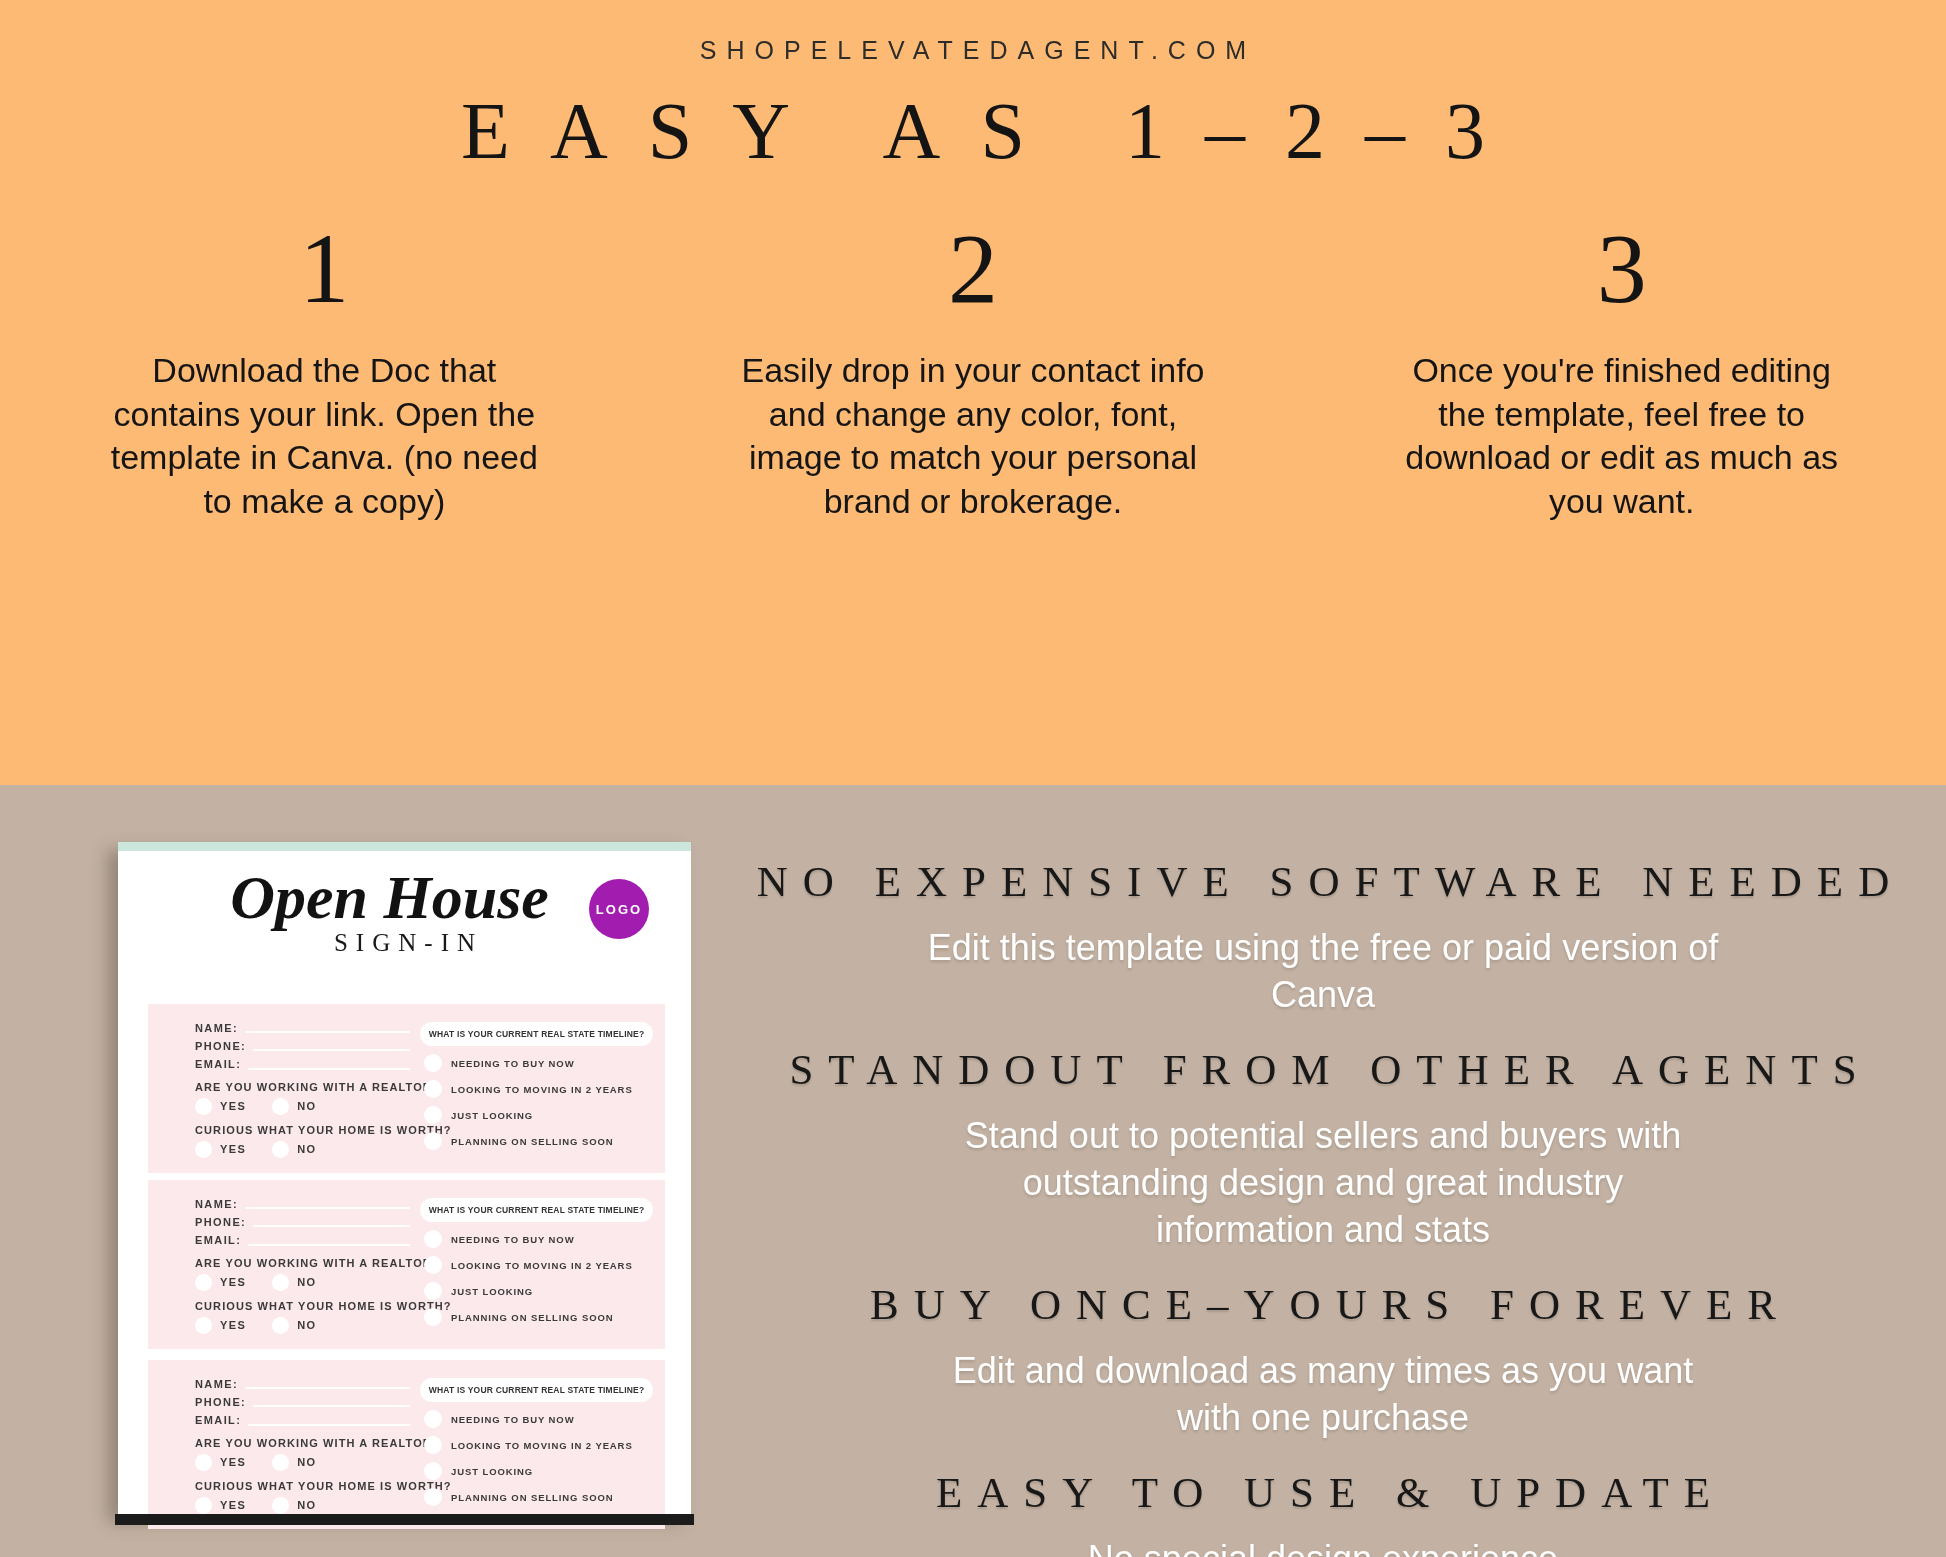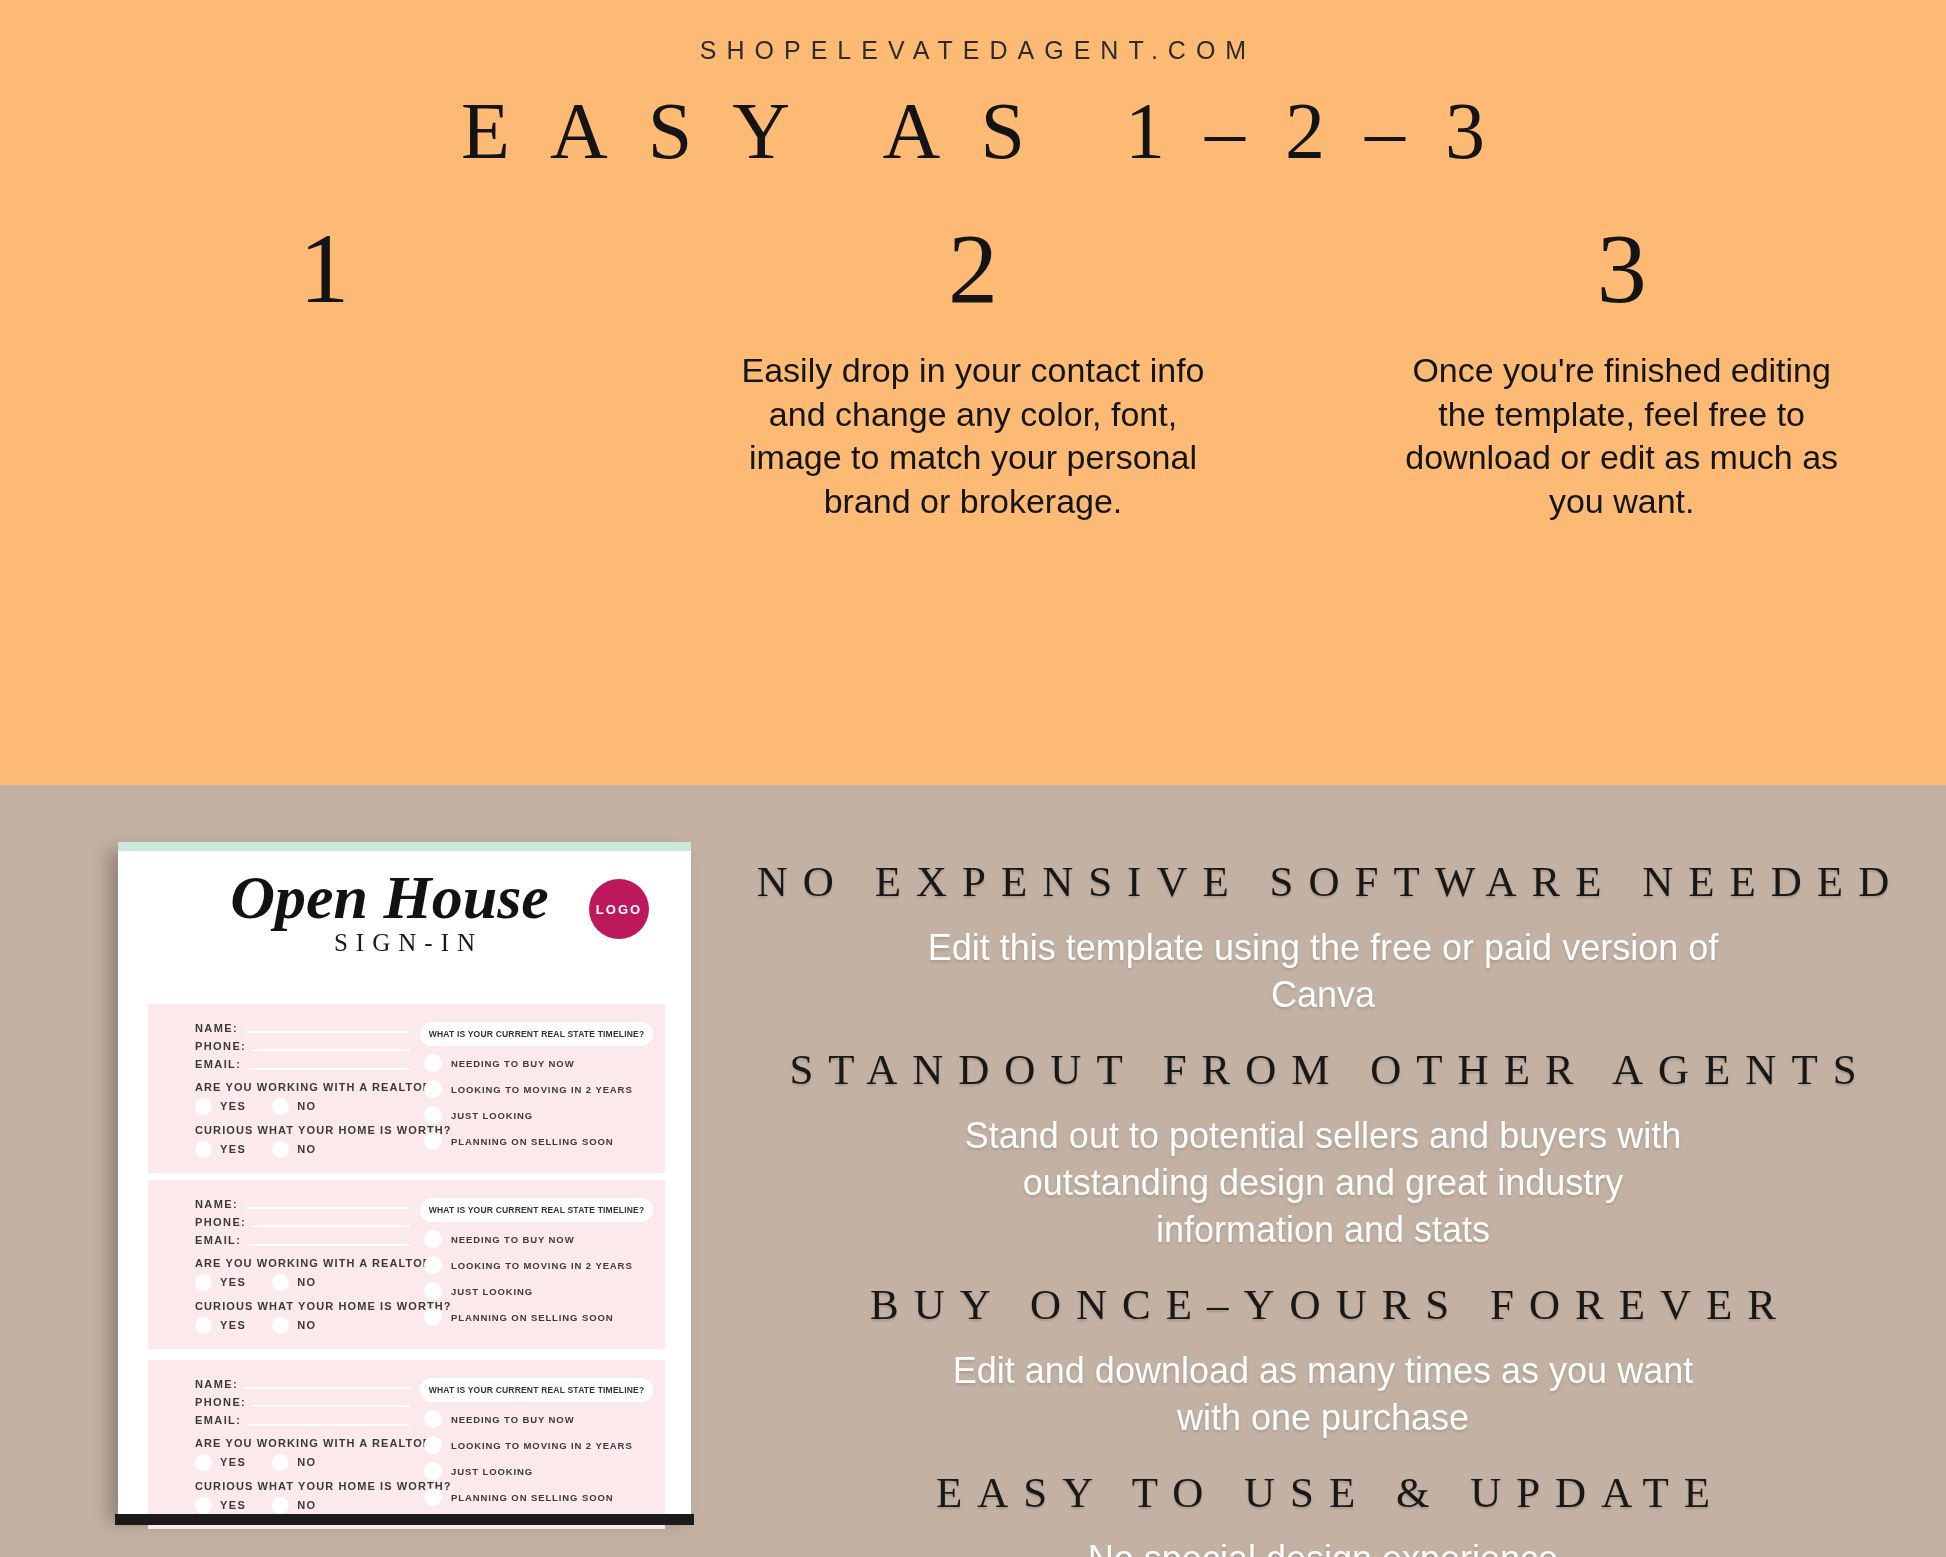--- a/index.html
+++ b/index.html
@@ -74,21 +74,21 @@
     text-align: center; padding-top: 12px; padding-right: 30px;
   }
   .signin-subtitle {
     font-family: "Liberation Serif", serif;
     font-size: 25px; letter-spacing: 8px; padding-left: 8px;
     color: #191919; text-align: center; margin-top: -2px;
   }
   .logo-circle {
     position: absolute; top: 28px; right: 42px;
     width: 60px; height: 60px; border-radius: 50%;
-    background: #be185d; color: #ffffff;
+    background: #a21caf; color: #ffffff;
     display: flex; align-items: center; justify-content: center;
     font-size: 13px; font-weight: 700; letter-spacing: 2px;
   }
 
   .signin-block {
     position: absolute; left: 30px;
     width: 517px; height: 169px;
     background: #fce9eb;
     display: flex;
   }
@@ -157,20 +157,21 @@
 </style>
 </head>
 <body>
 
 <div class="top-section">
   <div class="site-url">SHOPELEVATEDAGENT.COM</div>
   <div class="main-title">EASY AS 1–2–3</div>
   <div class="steps">
     <div class="step step-1">
       <div class="step-number">1</div>
+      <div class="step-text">Download the Doc that contains your link. Open the template in Canva. (no need to make a copy)</div>
     </div>
     <div class="step step-2">
       <div class="step-number">2</div>
       <div class="step-text">Easily drop in your contact info and change any color, font, image to match your personal brand or brokerage.</div>
     </div>
     <div class="step step-3">
       <div class="step-number">3</div>
       <div class="step-text">Once you're finished editing the template, feel free to download or edit as much as you want.</div>
     </div>
   </div>

